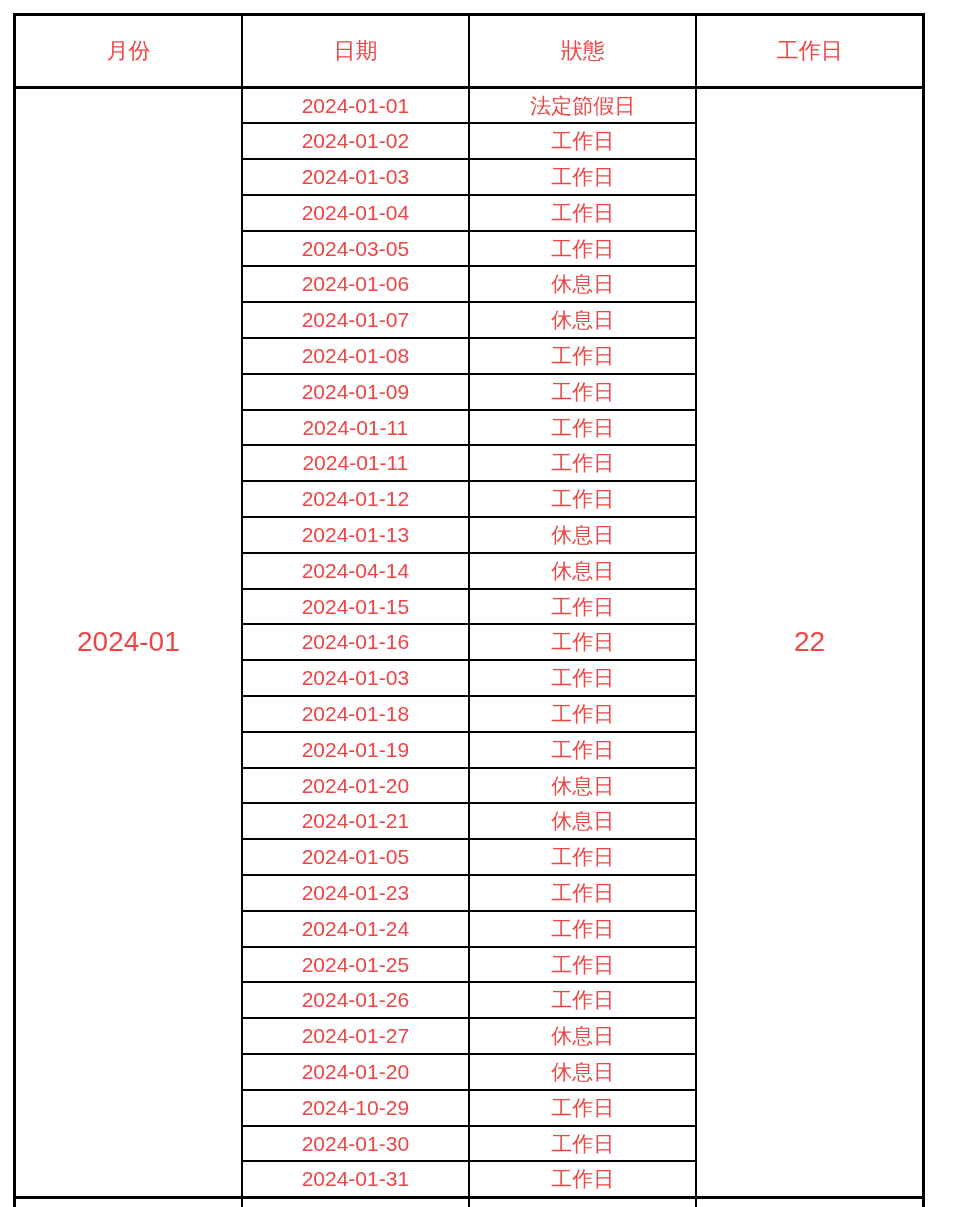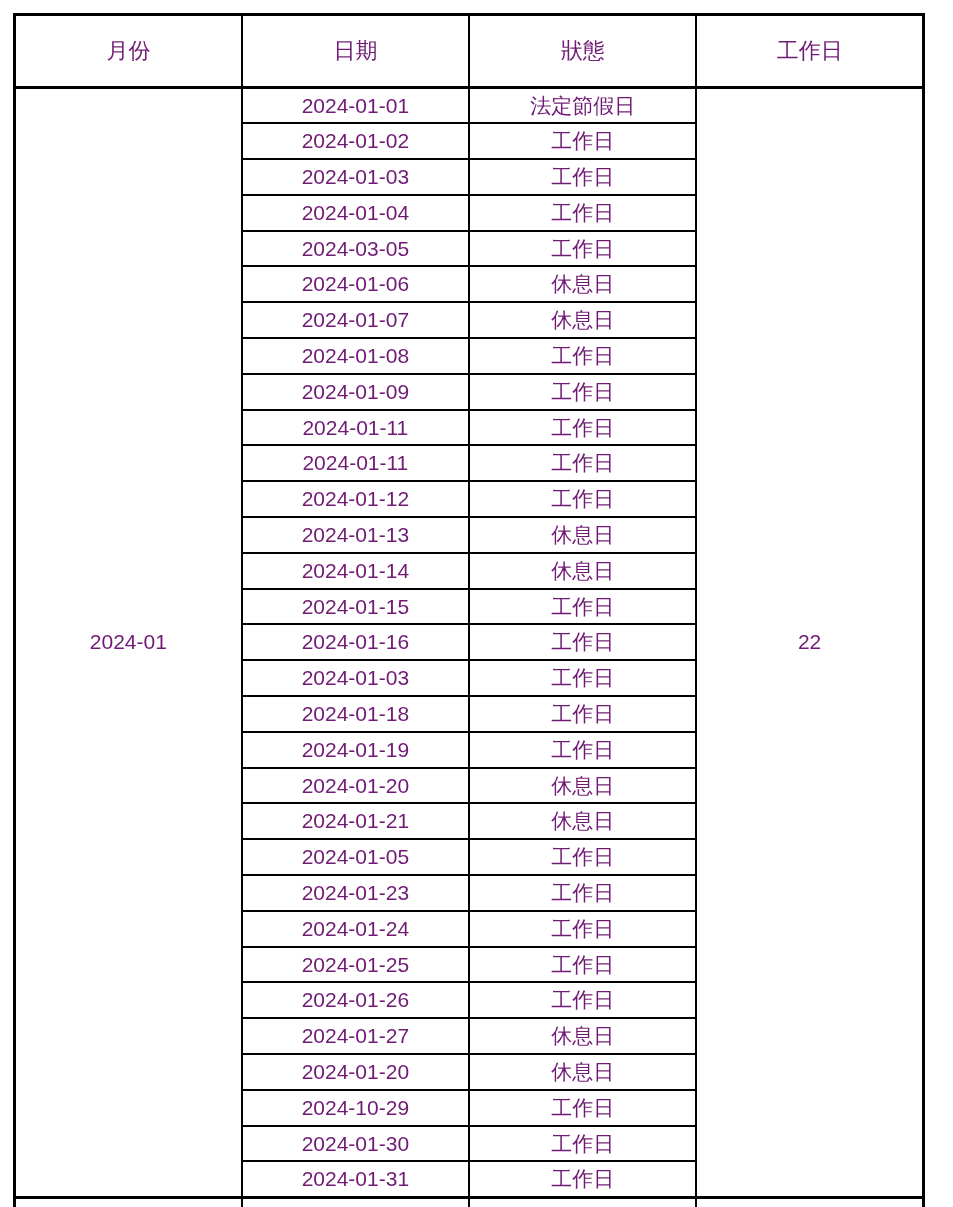--- a/index.html
+++ b/index.html
@@ -2,21 +2,21 @@
 <html><head>
 <meta charset="utf-8">
 <style>
   html, body { margin: 0; padding: 0; }
   .canvas {
     position: relative;
     width: 953px;
     height: 1207px;
     background: #ffffff;
     overflow: hidden;
-    color: #701a75;
+    color: #ef4444;
     font-family: "Liberation Sans", "DejaVu Sans", sans-serif;
   }
   table.cal {
     position: absolute;
     left: 13px;
     top: 13px;
     width: 912px;
     border-collapse: collapse;
     table-layout: fixed;
     border: 3px solid #000000;
@@ -32,21 +32,21 @@
     overflow: hidden;
     background: #ffffff;
   }
   .cal thead tr { height: 73px; }
   .cal thead th {
     border-bottom: 3px solid #000000;
     font-size: 22px;
     font-weight: 400;
   }
   .cal tbody tr.data-row { height: 35.8px; }
-  .cal td.month-cell, .cal td.workdays-cell { font-size: 21px; }
+  .cal td.month-cell, .cal td.workdays-cell { font-size: 28px; }
   .cal tr.cut-row td {
     border-top: 3px solid #000000;
     height: 26px;
   }
 </style>
 </head>
 <body>
 
 <div class="canvas">
   <table class="cal">
@@ -126,21 +126,21 @@
       <td class="date-cell">2024-01-12</td>
       <td class="status-cell">工作日</td>
     </tr>
 
     <tr class="data-row">
       <td class="date-cell">2024-01-13</td>
       <td class="status-cell">休息日</td>
     </tr>
 
     <tr class="data-row">
-      <td class="date-cell">2024-01-14</td>
+      <td class="date-cell">2024-04-14</td>
       <td class="status-cell">休息日</td>
     </tr>
 
     <tr class="data-row">
       <td class="date-cell">2024-01-15</td>
       <td class="status-cell">工作日</td>
     </tr>
 
     <tr class="data-row">
       <td class="date-cell">2024-01-16</td>

